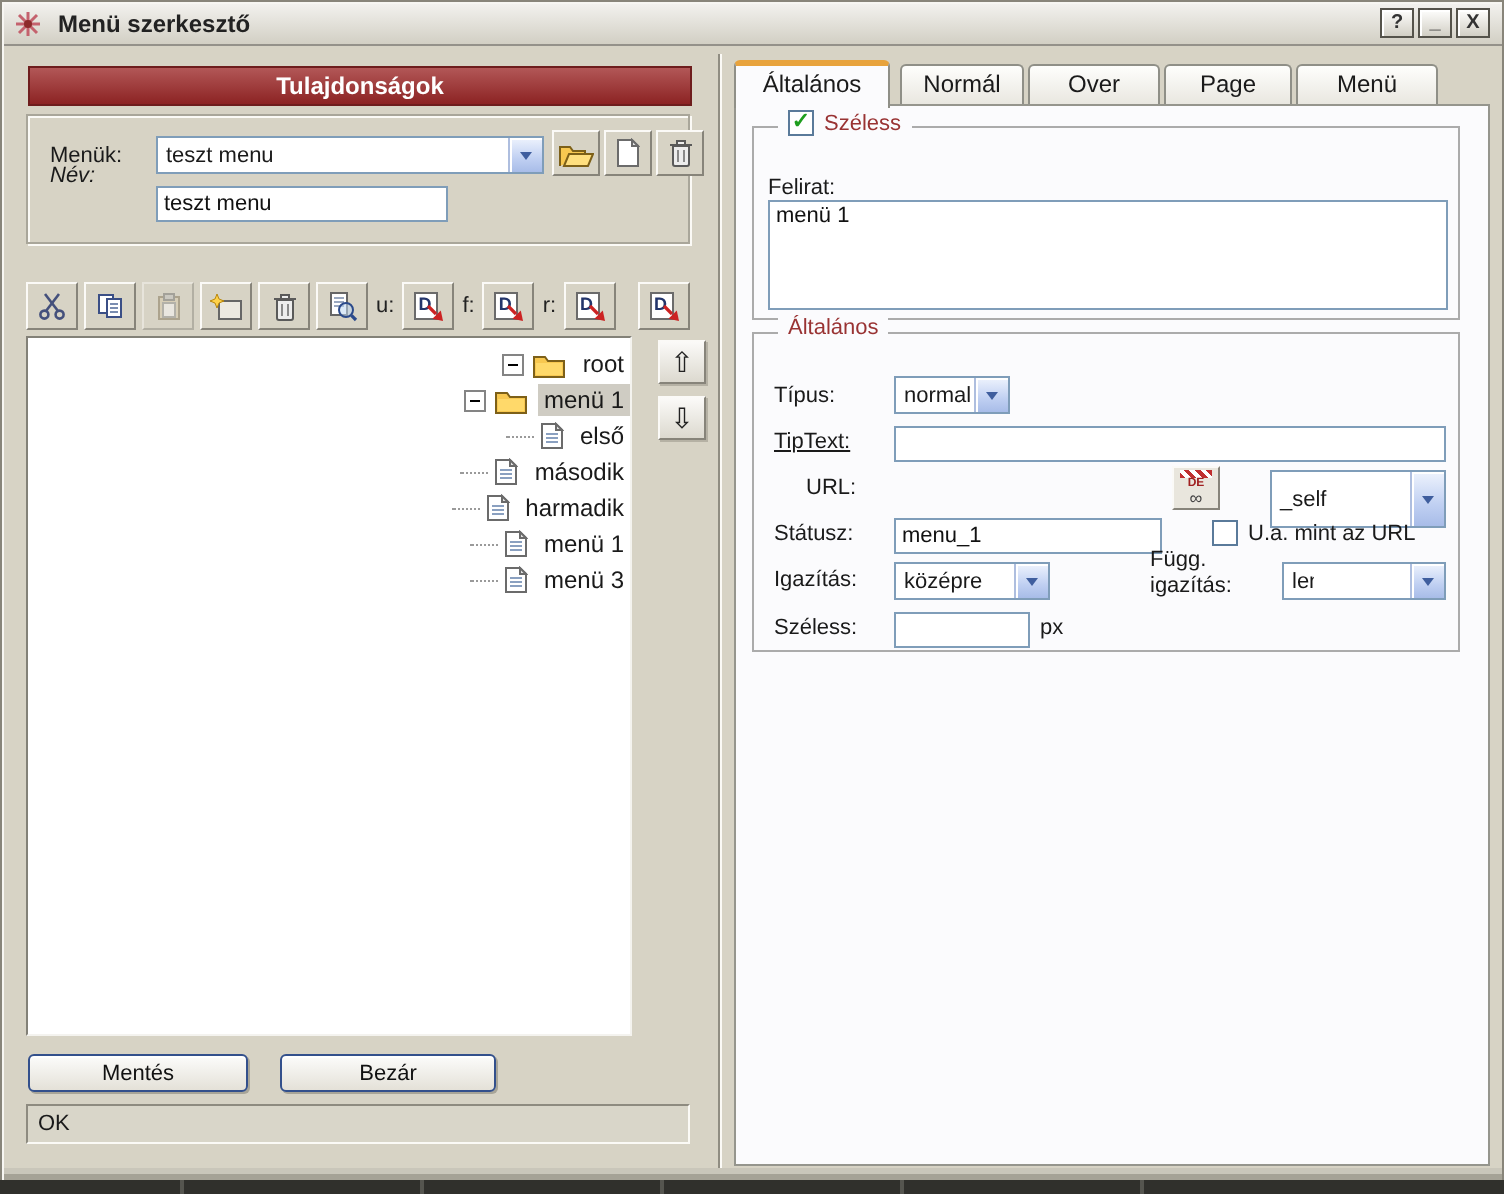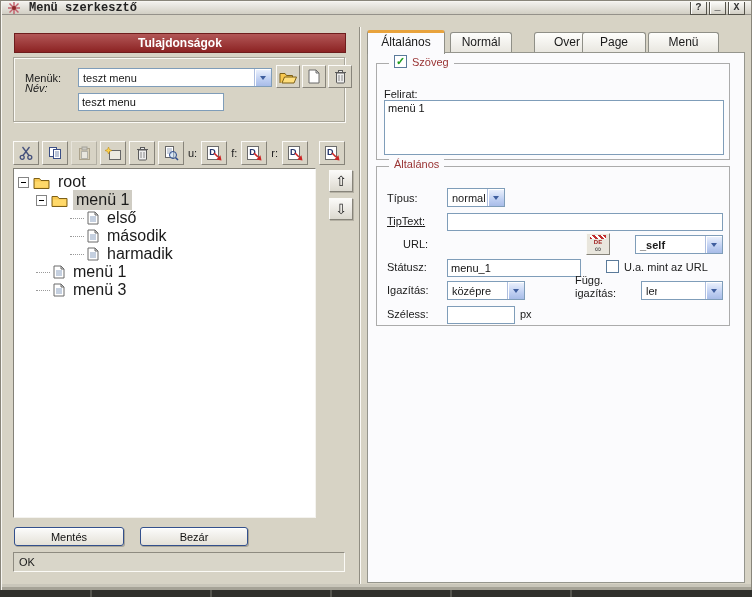--- a/index.html
+++ b/index.html
@@ -12,23 +12,23 @@
     background: #d7d3c5;
     overflow: hidden;
   }
   .abs { position: absolute; }
 
   
   .frame { position:absolute; inset:0; border:1px solid #88857a; border-bottom:none;
            box-shadow: inset 1px 1px 0 #f7f6f2; z-index:60; pointer-events:none; }
 
   
-  .titlebar { left:1px; top:1px; width:750px; height:14px;
+  .titlebar { left:1px; top:1px; width:750px; height:22px;
     background: linear-gradient(180deg,#f4f3f0,#d2cfc4);
-    border-bottom:1px solid #94918a; display:flex; align-items:center; padding:0 6px;font-family:Liberation Mono, monospace; }
+    border-bottom:1px solid #94918a; display:flex; align-items:center; padding:0 6px; }
   .title-text { font-weight:bold; font-size:12px; margin-left:8px; color:#222; }
   .win-btns { margin-left:auto; display:flex; gap:2px; }
   .win-btn { width:17px; height:15px; background:linear-gradient(#fefefd,#d2cfc5);
     border:1px solid #55534b; box-shadow: inset 1px 1px 0 #fff;
     font-size:10px; font-weight:bold; color:#333; display:flex; align-items:center; justify-content:center; cursor:default; }
 
   .v-divider { left:359px; top:27px; width:1px; height:557px; background:#908d82; box-shadow:1px 0 0 #fbfaf6; }
 
   
   .red-header { left:14px; top:33px; width:332px; height:20px;
@@ -63,21 +63,21 @@
 
   .tool-btn { width:26px; height:24px; flex:0 0 auto; background:#d7d3c5;
     border:1px solid; border-color:#fbfaf7 #87847a #87847a #fbfaf7;
     display:flex; align-items:center; justify-content:center; cursor:default; }
   .tool-btn.disabled { opacity:.45; }
   .toolbar { left:13px; top:140px; width:346px; height:26px; display:flex; align-items:center; gap:3px; }
   .tool-lbl { font-size:11px; color:#222; padding:0 1px; }
 
   .tree { left:13px; top:168px; width:303px; height:350px; background:#fff;
     border:1px solid; border-color:#838178 #f4f3ef #f4f3ef #838178; padding-top:4px; overflow:hidden; }
-  .tree-row { height:18px; display:flex; align-items:center; font-size:16px; cursor:default; }
+  .tree-row { height:18px; display:flex; align-items:center; font-size:12px; cursor:default;justify-content:flex-end; }
   .expander { width:11px; height:11px; background:#fff; border:1px solid #848484;
     display:flex; align-items:center; justify-content:center; flex:0 0 auto; margin-right:4px; }
   .expander .minus { width:5px; height:1px; background:#000; }
   .dots { width:14px; border-top:1px dotted #9a9a9a; margin-right:3px; flex:0 0 auto; }
   .tree-label { padding:1px 3px; white-space:nowrap; }
   .tree-label.selected { background:#cfccc3; }
   .ml4{margin-left:4px;} .ml22{margin-left:22px;} .ml56{margin-left:56px;}
   .tico { margin-right:5px; flex:0 0 auto; display:flex; }
 
   .updown { position:absolute; width:24px; height:22px;
@@ -422,32 +422,32 @@
   <span>⇩</span>
 </div>
 
 <div class="btn-blue" style="left:14px;top:527px;width:110px;height:19px;">Mentés</div>
 <div class="btn-blue" style="left:140px;top:527px;width:108px;height:19px;">Bezár</div>
 
 <div class="abs statusbar">OK</div>
 
 <div class="abs tab active" style="left:367px;top:30px;width:78px;height:24px;line-height:19px;">Általános</div>
 <div class="abs tab" style="left:450px;top:32px;width:62px;height:20px;line-height:18px;">Normál</div>
-<div class="abs tab" style="left:534px;top:32px;width:66px;height:20px;line-height:18px;">Over</div>
+<div class="abs tab" style="left:514px;top:32px;width:66px;height:20px;line-height:18px;">Over</div>
 <div class="abs tab" style="left:582px;top:32px;width:64px;height:20px;line-height:18px;">Page</div>
 <div class="abs tab" style="left:648px;top:32px;width:71px;height:20px;line-height:18px;">Menü</div>
 
 <div class="abs page">
 
   <div class="fieldset" style="left:8px;top:10px;width:354px;height:97px;">
     <span class="legend">
       <span class="cb checked">
         <span class="mark">✓</span>
       </span>
-      <span>Szöveg</span>
+      <span>Széless</span>
     </span>
     <span class="lbl" style="left:7px;top:24px;">Felirat:</span>
     <textarea class="field" style="left: 7px; top: 36px; width: 340px; height: 55px;">menü 1</textarea>
   </div>
 
   <div class="fieldset" style="left:8px;top:113px;width:354px;height:160px;">
     <span class="legend">Általános</span>
 
     <span class="lbl" style="left:10px;top:25px;">Típus:</span>
     <div class="xp-select" style="left:70px;top:21px;width:58px;height:19px;">
@@ -459,21 +459,21 @@
 
     <span class="lbl" style="left:10px;top:48px;text-decoration:underline;">TipText:</span>
     <input class="field" style="left: 70px; top: 46px; width: 276px; height: 18px;" value="">
 
     <span class="lbl" style="left:10px;top:71px;margin-left:16px;">URL:</span>
     <div class="link-btn" style="left:209px;top:66px;">
       <span class="stripes"></span>
       <span class="de">DE</span>
       <span class="chain">∞</span>
     </div>
-    <div class="xp-select" style="left:258px;top:68px;width:88px;height:19px;font-weight:bold;">
+    <div class="xp-select" style="left:258px;top:68px;width:88px;height:29px;">
       <span class="val">_self</span>
       <span class="drop">
           <span class="chev"></span>
         </span>
     </div>
 
     <span class="lbl" style="left:10px;top:94px;">Státusz:</span>
     <input class="field" style="left: 70px; top: 92px; width: 134px; height: 18px;" value="menu_1">
     <span class="cb" style="position:absolute;left:229px;top:93px;">
       

